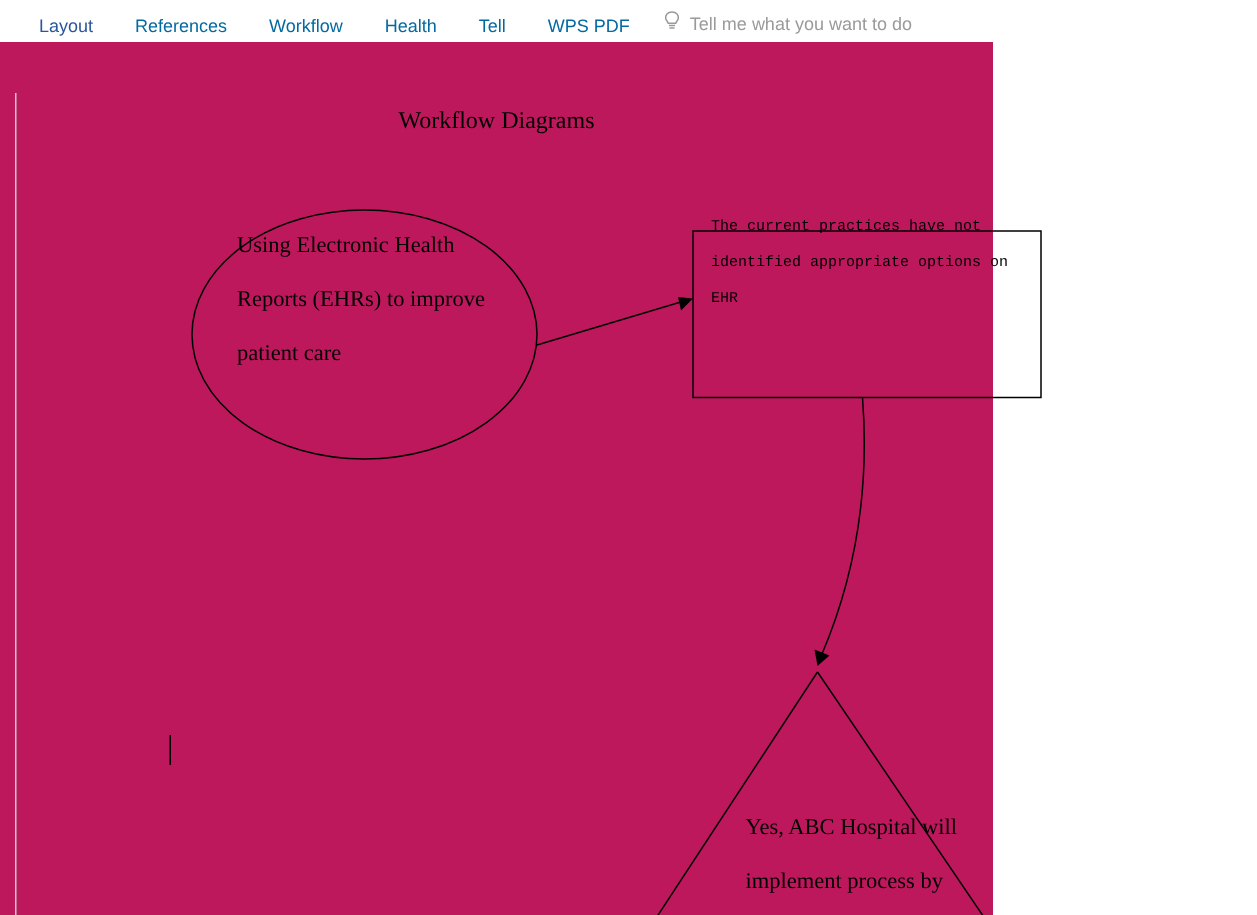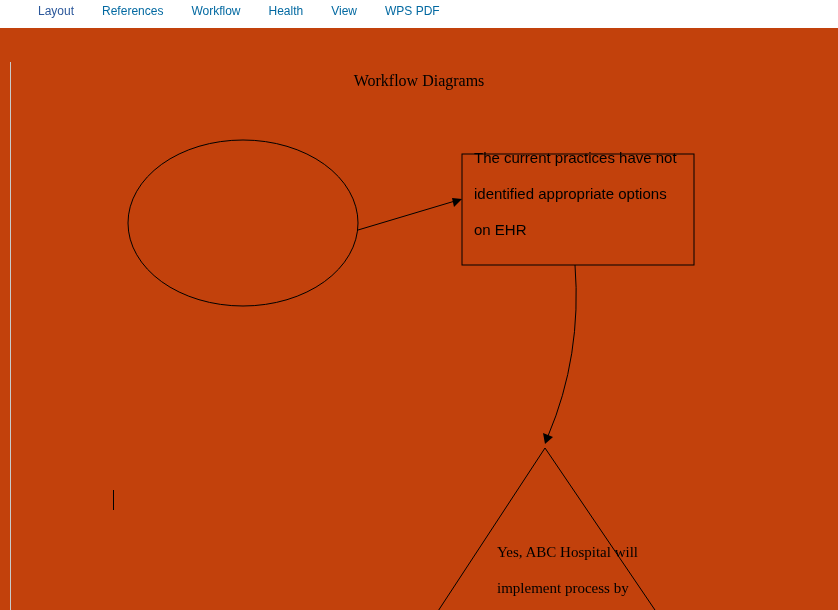--- a/index.html
+++ b/index.html
@@ -6,23 +6,23 @@
     body {
       font-family: "Segoe UI", Tahoma, sans-serif;
       background: #fff;
       width: 838px;
       height: 610px;
       overflow: hidden;
       position: relative;
     }
     .ribbon {
       display: flex;
-      align-items: flex-start;
+      align-items: flex-end;
       height: 28px;
-      padding-left: 24px;
+      padding-left: 12px;
       font-size: 12px;
       color: #444;
       background: #fff;
     }
     .ribbon-tab {
       padding: 4px 14px;
       cursor: pointer;
       color: #0369a1;
     }
     .ribbon-tab.active {
@@ -32,23 +32,23 @@
       display: flex;
       align-items: center;
       padding: 4px 8px;
       color: #9a9a9a;
       gap: 6px;
       cursor: text;
     }
     .tell-me svg { flex: none; }
     .doc-area {
       position: relative;
-      width: 838px;
+      width: 662px;
       height: 582px;
-      background: #c2410c;
+      background: #be185d;
     }
     .page-edge-left {
       position: absolute;
       top: 34px;
       left: 10px;
       width: 1px;
       height: 576px;
       background: #c9c9c9;
     }
     .doc-title {
@@ -76,22 +76,22 @@
       font-family: "Times New Roman", serif;
       font-size: 15px;
       line-height: 2.4;
       color: #000;
     }
     .rect-text {
       position: absolute;
       left: 474px;
       top: 112px;
       width: 210px;
-      font-family: Liberation Sans, sans-serif;
-      font-size: 15px;
+      font-family: Liberation Mono, monospace;
+      font-size: 10px;
       line-height: 2.4;
       color: #000;
     }
     .diamond-text {
       position: absolute;
       left: 497px;
       top: 506px;
       width: 160px;
       font-family: "Times New Roman", serif;
       font-size: 15px;
@@ -108,22 +108,32 @@
     }
   </style>
 </head>
 <body>
 
 <div class="ribbon">
   <div class="ribbon-tab active">Layout</div>
   <div class="ribbon-tab">References</div>
   <div class="ribbon-tab">Workflow</div>
   <div class="ribbon-tab">Health</div>
-  <div class="ribbon-tab">View</div>
+  <div class="ribbon-tab">Tell</div>
   <div class="ribbon-tab">WPS PDF</div>
+  <div class="tell-me">
+    <span>
+      <svg width="12" height="14" viewBox="0 0 12 14">
+        <path d="M6 1 C3 1 1.5 3 1.8 5.2 C2 6.6 3.2 7.2 3.5 8.5 L8.5 8.5 C8.8 7.2 10 6.6 10.2 5.2 C10.5 3 9 1 6 1 Z" fill="none" stroke="#9a9a9a" stroke-width="1"></path>
+        <line x1="4" y1="10" x2="8" y2="10" stroke="#9a9a9a" stroke-width="1"></line>
+        <line x1="4.3" y1="11.6" x2="7.7" y2="11.6" stroke="#9a9a9a" stroke-width="1"></line>
+      </svg>
+    </span>
+    <span>Tell me what you want to do</span>
+  </div>
 </div>
 
 <div class="doc-area">
   <div class="page-edge-left"></div>
 
   <div class="doc-title">Workflow Diagrams</div>
 
   <svg class="diagram" width="838" height="582">
 
     <ellipse cx="243" cy="167" rx="115" ry="83" fill="none" stroke="#000" stroke-width="1"></ellipse>
@@ -133,17 +143,18 @@
     <line x1="358" y1="174" x2="455" y2="145" stroke="#000" stroke-width="1"></line>
     <polygon points="462,143 452,142 454,151" fill="#000"></polygon>
 
     <path d="M 575 209 Q 582 300 548 380" fill="none" stroke="#000" stroke-width="1"></path>
     <polygon points="545,388 543,377 553,381" fill="#000"></polygon>
 
     <line x1="545" y1="392" x2="402" y2="610" stroke="#000" stroke-width="1"></line>
     <line x1="545" y1="392" x2="693" y2="610" stroke="#000" stroke-width="1"></line>
   </svg>
 
+  <div class="ellipse-text">Using Electronic Health Reports (EHRs) to improve patient care</div>
   <div class="rect-text">The current practices have not identified appropriate options on EHR</div>
   <div class="diamond-text">Yes, ABC Hospital will implement process by finding</div>
 
   <div class="cursor-mark"></div>
 </div>
 
 </body></html>

